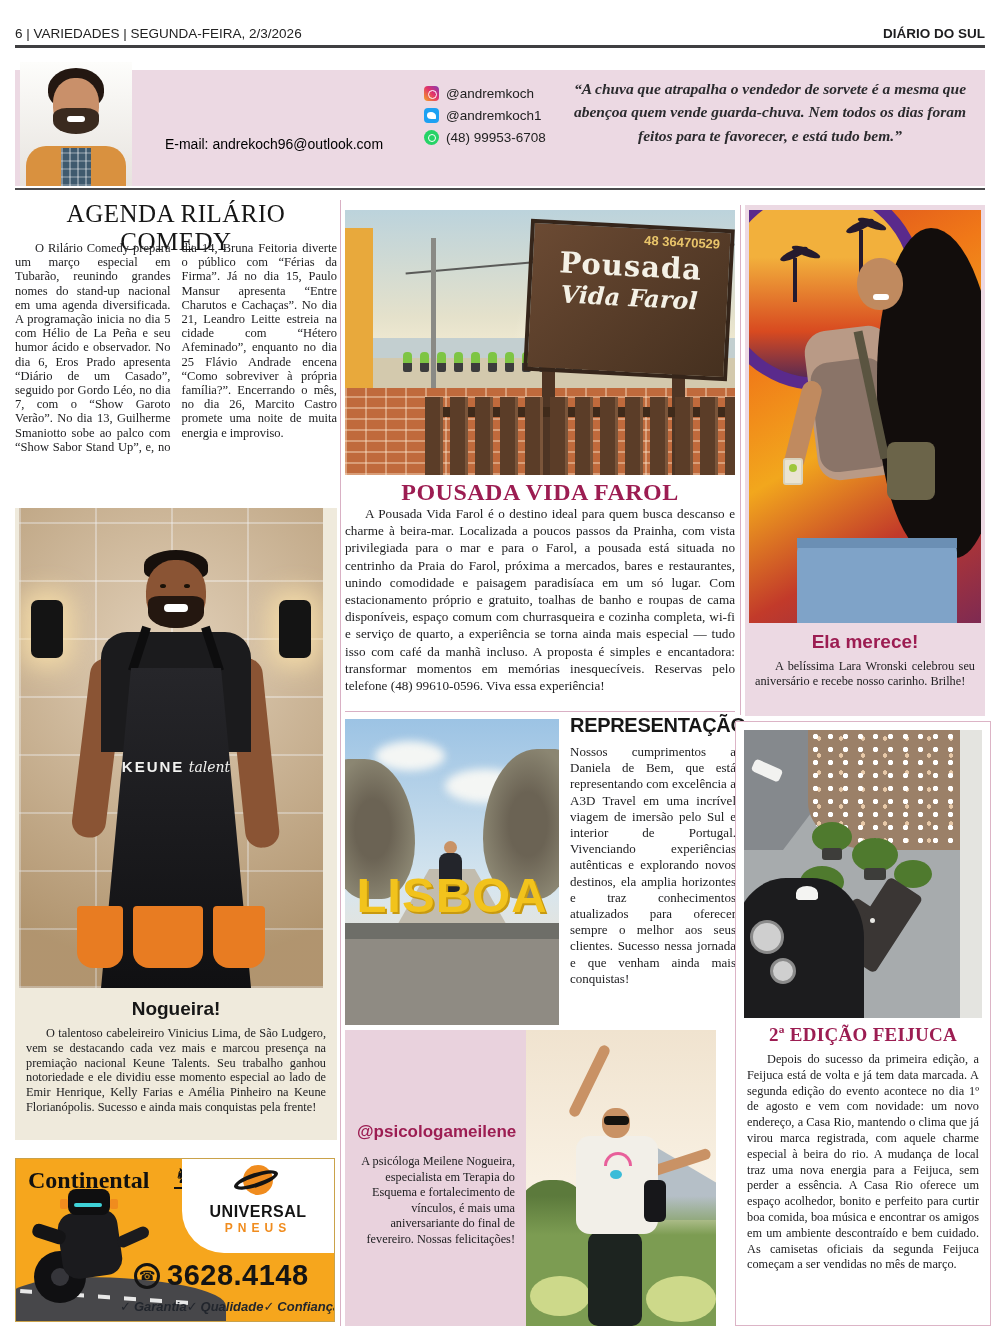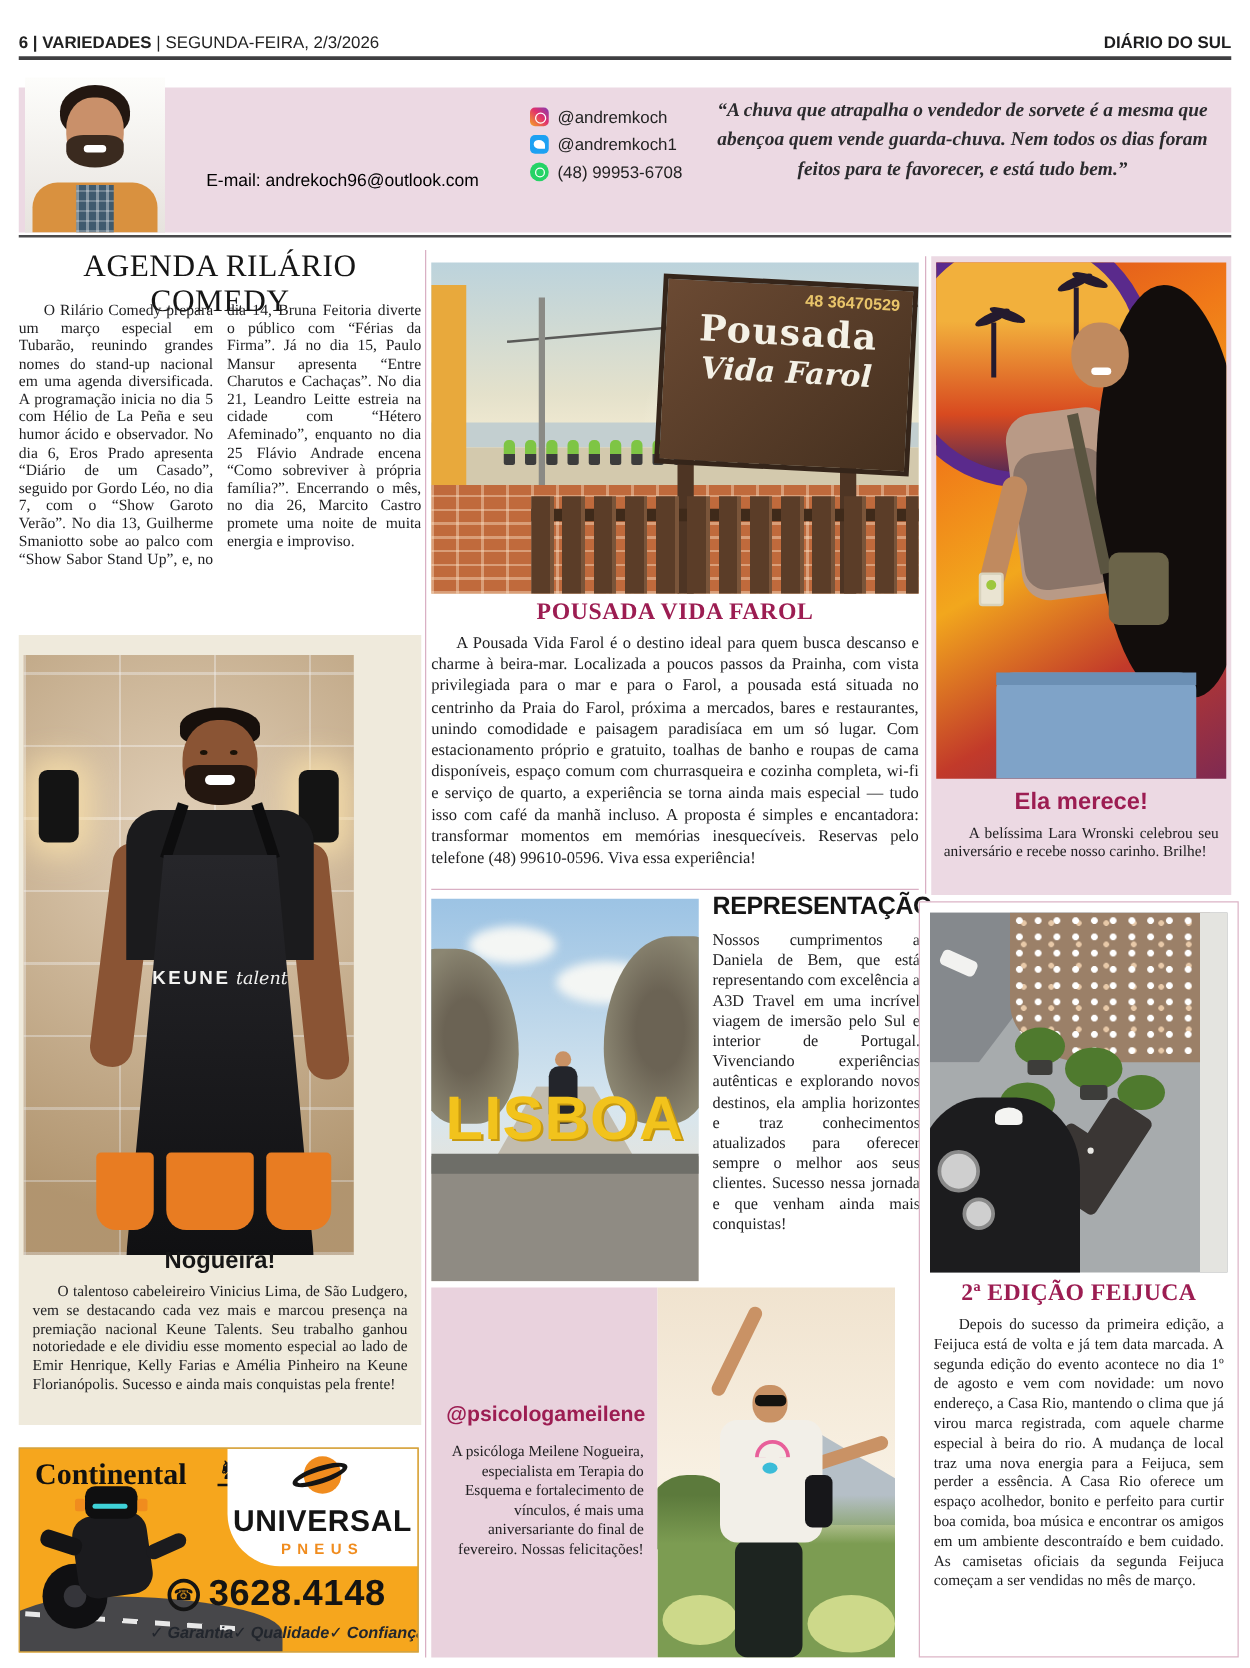--- a/index.html
+++ b/index.html
@@ -5,21 +5,21 @@
   html,body{margin:0;padding:0;background:#fff;}
   .page{position:relative;width:1000px;height:1334px;background:#fff;overflow:hidden;
         font-family:"Liberation Sans","DejaVu Sans",sans-serif;color:#1d1d1f;}
   .abs{position:absolute;}
   .serif{font-family:"Liberation Serif","DejaVu Serif",serif;}
   .txt{font-family:"Liberation Serif","DejaVu Serif",serif;color:#212123;text-align:justify;
        text-indent:20px;hyphens:auto;}
   .noind{text-indent:0;}
   
   .mast-left{left:15px;top:26px;font-size:13.5px;color:#222;}
-  .mast-left b{font-weight:700;}
+  .mast-left b{font-weight:400;}
   .mast-right{right:15px;top:26px;font-size:13.5px;font-weight:800;}
   .rule1{left:15px;top:45px;width:970px;height:3px;background:#3f3f41;}
   .rule2{left:15px;top:188px;width:970px;height:2px;background:#4a4a4c;}
   
   .band{left:15px;top:70px;width:970px;height:116px;background:#ecd9e3;}
   .avatar{left:20px;top:62px;width:112px;height:124px;background:linear-gradient(#fdfdfb,#e7e3de);overflow:hidden;}
   .av-hair{position:absolute;left:28px;top:6px;width:56px;height:42px;background:#231711;border-radius:50% 50% 42% 42%;}
   .av-face{position:absolute;left:33px;top:16px;width:46px;height:54px;background:#c9906a;border-radius:46%;}
   .av-beard{position:absolute;left:33px;top:46px;width:46px;height:26px;background:#3a2a1f;border-radius:30% 30% 50% 50%;}
   .av-smile{position:absolute;left:47px;top:54px;width:18px;height:6px;background:#fff;border-radius:3px;}
@@ -45,21 +45,21 @@
   .vline2{left:740px;top:205px;width:1px;height:510px;background:#d9b0c4;}
   .hdiv{left:345px;top:711px;width:390px;height:1px;background:#d9b0c4;}
   
   .agenda-title{left:15px;top:200px;width:322px;text-align:center;font-size:25px;color:#161616;letter-spacing:.5px;}
   .agenda-text{left:15px;top:241px;width:322px;height:262px;font-size:12.5px;line-height:14.2px;
                column-count:2;column-gap:11px;}
   .beige{left:15px;top:508px;width:322px;height:632px;background:#efeadc;}
   .brilhando-title{position:absolute;left:0;top:490px;width:322px;text-align:center;font-size:19px;font-weight:800;color:#161616;}
   .brilhando-text{position:absolute;left:11px;top:518px;width:300px;font-size:12.3px;line-height:14.8px;}
   
-  .kphoto{position:absolute;left:4px;top:16px;width:264px;height:480px;overflow:hidden;
+  .kphoto{position:absolute;left:4px;top:0;width:304px;height:480px;overflow:hidden;
           background:#c9a97e;
           background-image:radial-gradient(circle at 50% 30%,rgba(255,255,255,.45),rgba(0,0,0,.12) 85%),
             repeating-linear-gradient(0deg,rgba(255,255,255,.4) 0 2px,transparent 2px 58px),
             repeating-linear-gradient(90deg,rgba(255,255,255,.4) 0 2px,transparent 2px 76px);}
   .sconce{position:absolute;top:92px;width:32px;height:58px;background:#141414;border-radius:7px;box-shadow:0 0 24px 10px rgba(250,225,170,.8);}
   .k-head{position:absolute;left:127px;top:52px;width:60px;height:68px;background:#8a5434;border-radius:46%;}
   .k-hair{position:absolute;left:125px;top:42px;width:64px;height:30px;background:#17100c;border-radius:50% 50% 30% 30%;}
   .k-beard{position:absolute;left:129px;top:88px;width:56px;height:32px;background:#241710;border-radius:20% 20% 48% 48%;}
   .k-smile{position:absolute;left:145px;top:96px;width:24px;height:8px;background:#fff;border-radius:4px;}
   .k-eye{position:absolute;top:76px;width:6px;height:4px;background:#1a1208;border-radius:50%;}
@@ -89,21 +89,21 @@
   .r-head{position:absolute;left:52px;bottom:106px;width:42px;height:26px;background:#0f0f10;border-radius:8px;}
   .r-visor{position:absolute;left:58px;bottom:114px;width:28px;height:4px;background:#3fd2d8;border-radius:2px;}
   .r-earL{position:absolute;left:44px;bottom:112px;width:8px;height:10px;background:#f08c1e;border-radius:2px;}
   .r-earR{position:absolute;left:94px;bottom:112px;width:8px;height:10px;background:#f08c1e;border-radius:2px;}
   .r-armR{position:absolute;left:100px;bottom:78px;width:34px;height:12px;background:#1b1b1e;border-radius:6px;transform:rotate(-24deg);}
   .r-armL{position:absolute;left:16px;bottom:80px;width:34px;height:14px;background:#141416;border-radius:6px;transform:rotate(18deg);}
   .ad-panel{position:absolute;right:0;top:0;width:152px;height:94px;background:#fff;border-radius:0 0 0 42px;text-align:center;}
   .u-globe{position:relative;display:inline-block;margin-top:6px;width:30px;height:30px;background:#f08c1e;border-radius:50%;}
   .u-globe::after{content:"";position:absolute;left:-10px;top:8px;width:46px;height:14px;border:4px solid #141414;
                   border-radius:50%;transform:rotate(-18deg);box-sizing:border-box;}
-  .u-name{font-size:24px;font-weight:800;color:#141414;letter-spacing:.5px;margin-top:4px;}
+  .u-name{font-size:16px;font-weight:800;color:#141414;letter-spacing:.5px;margin-top:4px;}
   .u-sub{font-size:12px;font-weight:800;color:#f08c1e;letter-spacing:5px;}
   .ad-phone{position:absolute;left:118px;top:100px;display:flex;align-items:center;}
   .ph-ic{width:26px;height:26px;border:3px solid #141414;border-radius:50%;box-sizing:border-box;
          font-size:13px;line-height:20px;text-align:center;color:#141414;margin-right:7px;}
   .ph-num{font-size:29px;font-weight:800;color:#141414;letter-spacing:.5px;}
   .ad-tags{position:absolute;left:104px;bottom:7px;width:212px;display:flex;justify-content:space-between;
            font-size:13px;font-weight:700;font-style:italic;color:#22262d;}
   .chk{margin-right:3px;}
   
   .pphoto{left:345px;top:210px;width:390px;height:265px;overflow:hidden;
@@ -122,21 +122,21 @@
       background:linear-gradient(#7ec544 55%,#3c3c3c 55%);}
   .p-sign{position:absolute;right:4px;top:14px;width:204px;height:152px;background:linear-gradient(135deg,#6b4a33,#45301f);
           border:4px solid #35251a;transform:rotate(3deg);box-sizing:border-box;text-align:center;color:#f4f1e6;}
   .sign-phone{font-size:13px;color:#e8c46a;text-align:right;padding:4px 10px 0 0;font-weight:700;}
   .sign-l1{font-family:"DejaVu Serif",serif;font-size:29px;font-weight:800;letter-spacing:1px;margin-top:2px;}
   .sign-l2{font-family:"DejaVu Serif",serif;font-size:24px;font-weight:700;font-style:italic;}
   .p-post{position:absolute;width:13px;height:110px;background:#4e3524;top:155px;}
   .p-fence{position:absolute;right:0;bottom:0;width:310px;height:78px;
            background:repeating-linear-gradient(90deg,#5b3d28 0 15px,#7a553a 15px 18px,rgba(0,0,0,0) 18px 25px);}
   .p-rail{position:absolute;right:0;bottom:58px;width:310px;height:10px;background:#3f2a1a;}
-  .pousada-title{left:345px;top:479px;width:390px;text-align:center;font-size:19px;font-weight:700;
+  .pousada-title{left:345px;top:479px;width:390px;text-align:center;font-size:24px;font-weight:700;
                  letter-spacing:.5px;color:#9c1d52;}
   .pousada-text{left:345px;top:505px;width:390px;font-size:13.2px;line-height:17.2px;}
   
   .lphoto{left:345px;top:719px;width:214px;height:306px;overflow:hidden;background:linear-gradient(#9cc3e4,#d7e6ef 55%,#e8e3d8 75%);}
   .l-cloud{position:absolute;background:#f4f6f4;border-radius:50%;filter:blur(4px);}
   .l-treeL{position:absolute;left:-14px;top:40px;width:84px;height:140px;background:radial-gradient(#6b6354 30%,#8b8672 75%);border-radius:20% 60% 40% 40%;}
   .l-treeR{position:absolute;right:-14px;top:30px;width:90px;height:150px;background:radial-gradient(#6b6354 30%,#8b8672 75%);border-radius:60% 20% 40% 40%;}
   .l-road{position:absolute;left:50px;top:150px;width:114px;height:60px;background:#c2bcae;clip-path:polygon(30% 0,70% 0,100% 100%,0 100%);}
   .l-ground{position:absolute;left:0;bottom:0;width:100%;height:100px;background:#8f8b83;}
   .l-plinth{position:absolute;left:0;bottom:86px;width:100%;height:16px;background:#6e6e68;}

